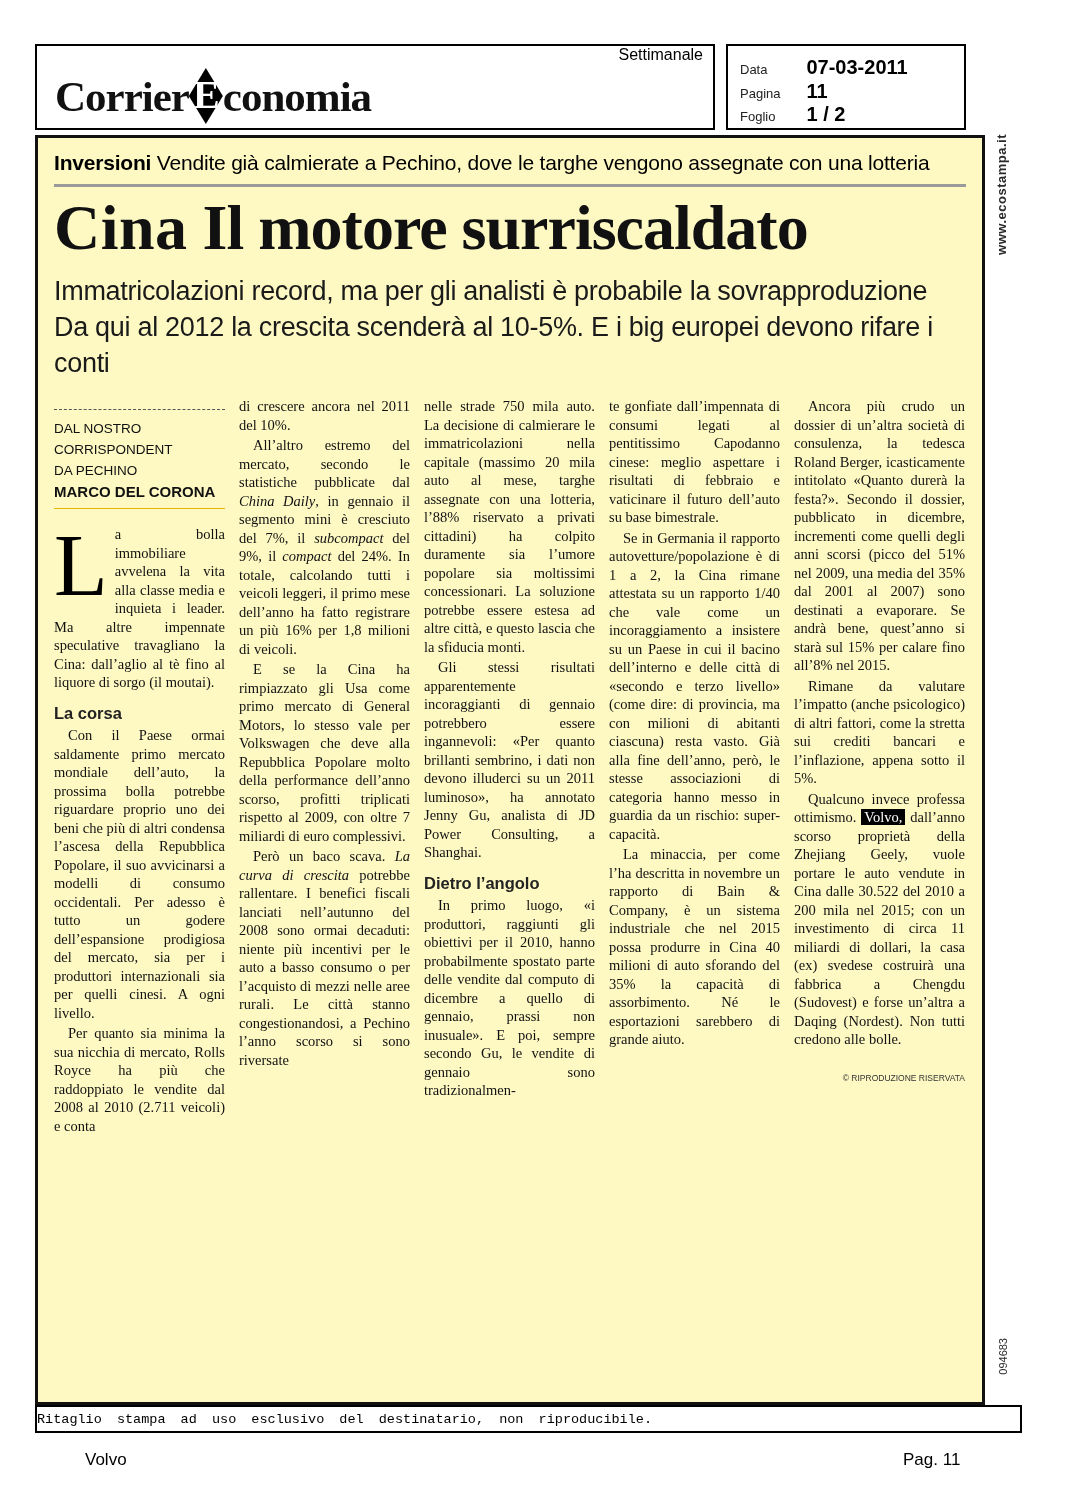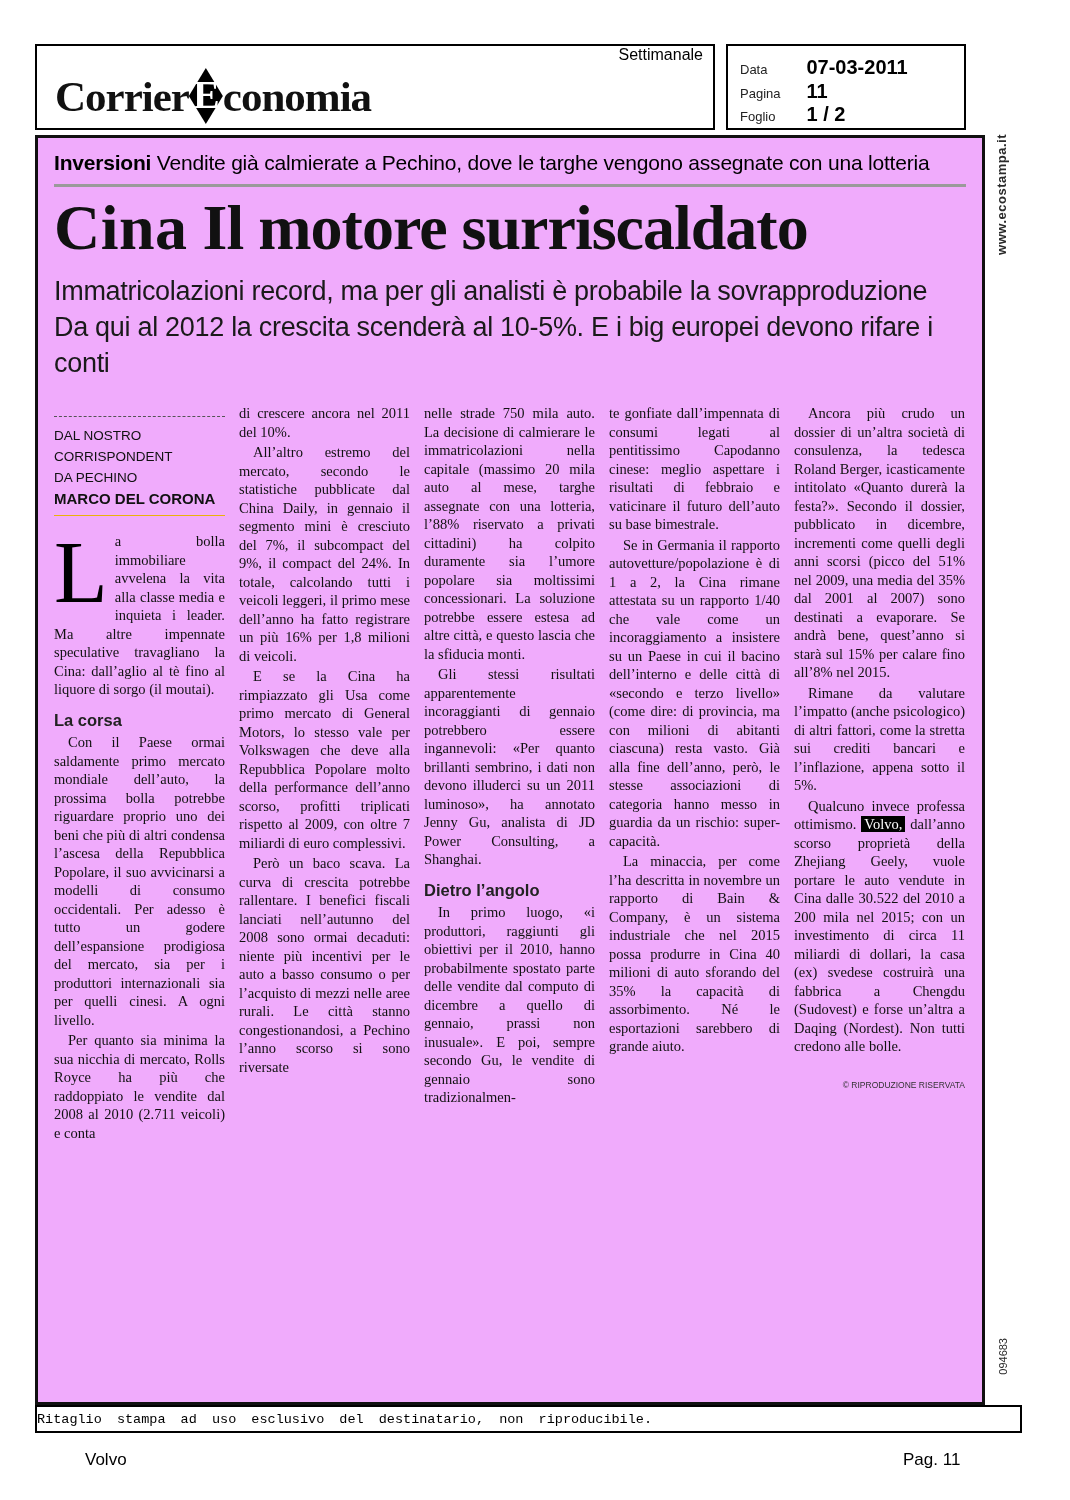--- a/index.html
+++ b/index.html
@@ -43,37 +43,37 @@
   
   .v-text{
     position:absolute;writing-mode:vertical-rl;transform:rotate(180deg);
     font-family:"Liberation Sans",sans-serif;color:#2a2a2a;
   }
   .v-site{left:994px;top:134px;font-size:13px;font-weight:bold;letter-spacing:.5px;}
   .v-code{left:997px;top:1338px;font-size:11px;}
   
   .frame{
     position:absolute;left:35px;top:135px;width:950px;height:1270px;
-    border:3px solid #111;box-sizing:border-box;background:#f0abfc;
+    border:3px solid #111;box-sizing:border-box;background:#fef9c3;
     padding:12px 16px;
   }
   .kicker{
     font-family:"Liberation Sans",sans-serif;font-size:21px;line-height:26px;
     color:#000;letter-spacing:-0.2px;
   }
   .kicker b{font-weight:bold;}
   .kicker-rule{height:3px;background:#9a9a9a;margin:8px 0 8px 0;}
   .headline{
     font-family:"Liberation Serif",serif;font-weight:bold;font-size:64px;
     line-height:66px;letter-spacing:-1px;margin:2px 0 12px 0;white-space:nowrap;
   }
   .headline .hl-lead{letter-spacing:0.5px;}
   .deck{
     font-family:"Liberation Sans",sans-serif;font-size:27px;line-height:36px;
-    color:#1a1a1a;font-weight:normal;letter-spacing:-0.3px;margin-bottom:23px;
+    color:#1a1a1a;font-weight:normal;letter-spacing:-0.3px;margin-bottom:16px;
   }
   
   .cols{display:flex;gap:14px;align-items:flex-start;}
   .col{
     width:171px;flex:0 0 171px;
     font-size:14.5px;line-height:18.5px;text-align:justify;
     font-family:"Liberation Serif",serif;
   }
   .col p{margin:0 0 2px 0;}
   .col p.indent{text-indent:14px;}
@@ -84,21 +84,21 @@
   }
   .byline .byline-name{font-weight:bold;font-size:15px;}
   .dropcap{
     float:left;font-family:"Liberation Serif",serif;font-size:88px;line-height:72px;
     margin:5px 7px 0 0;color:#000;
   }
   .col-subhead{
     font-family:"Liberation Sans",sans-serif;font-weight:bold;font-size:16.5px;
     color:#222;margin:12px 0 4px 0;text-align:left;
   }
-  .ital{}
+  .ital{font-style:italic;}
   .hl-volvo{background:#000;color:#fff;padding:0 3px;}
   .copyright{
     font-family:"Liberation Sans",sans-serif;font-size:8.5px;color:#333;
     text-align:right;margin-top:20px;
   }
   
   .strip{
     position:absolute;left:35px;top:1405px;width:987px;height:28px;
     border:2px solid #000;box-sizing:border-box;background:#fff;
     display:flex;align-items:center;justify-content:flex-start;

